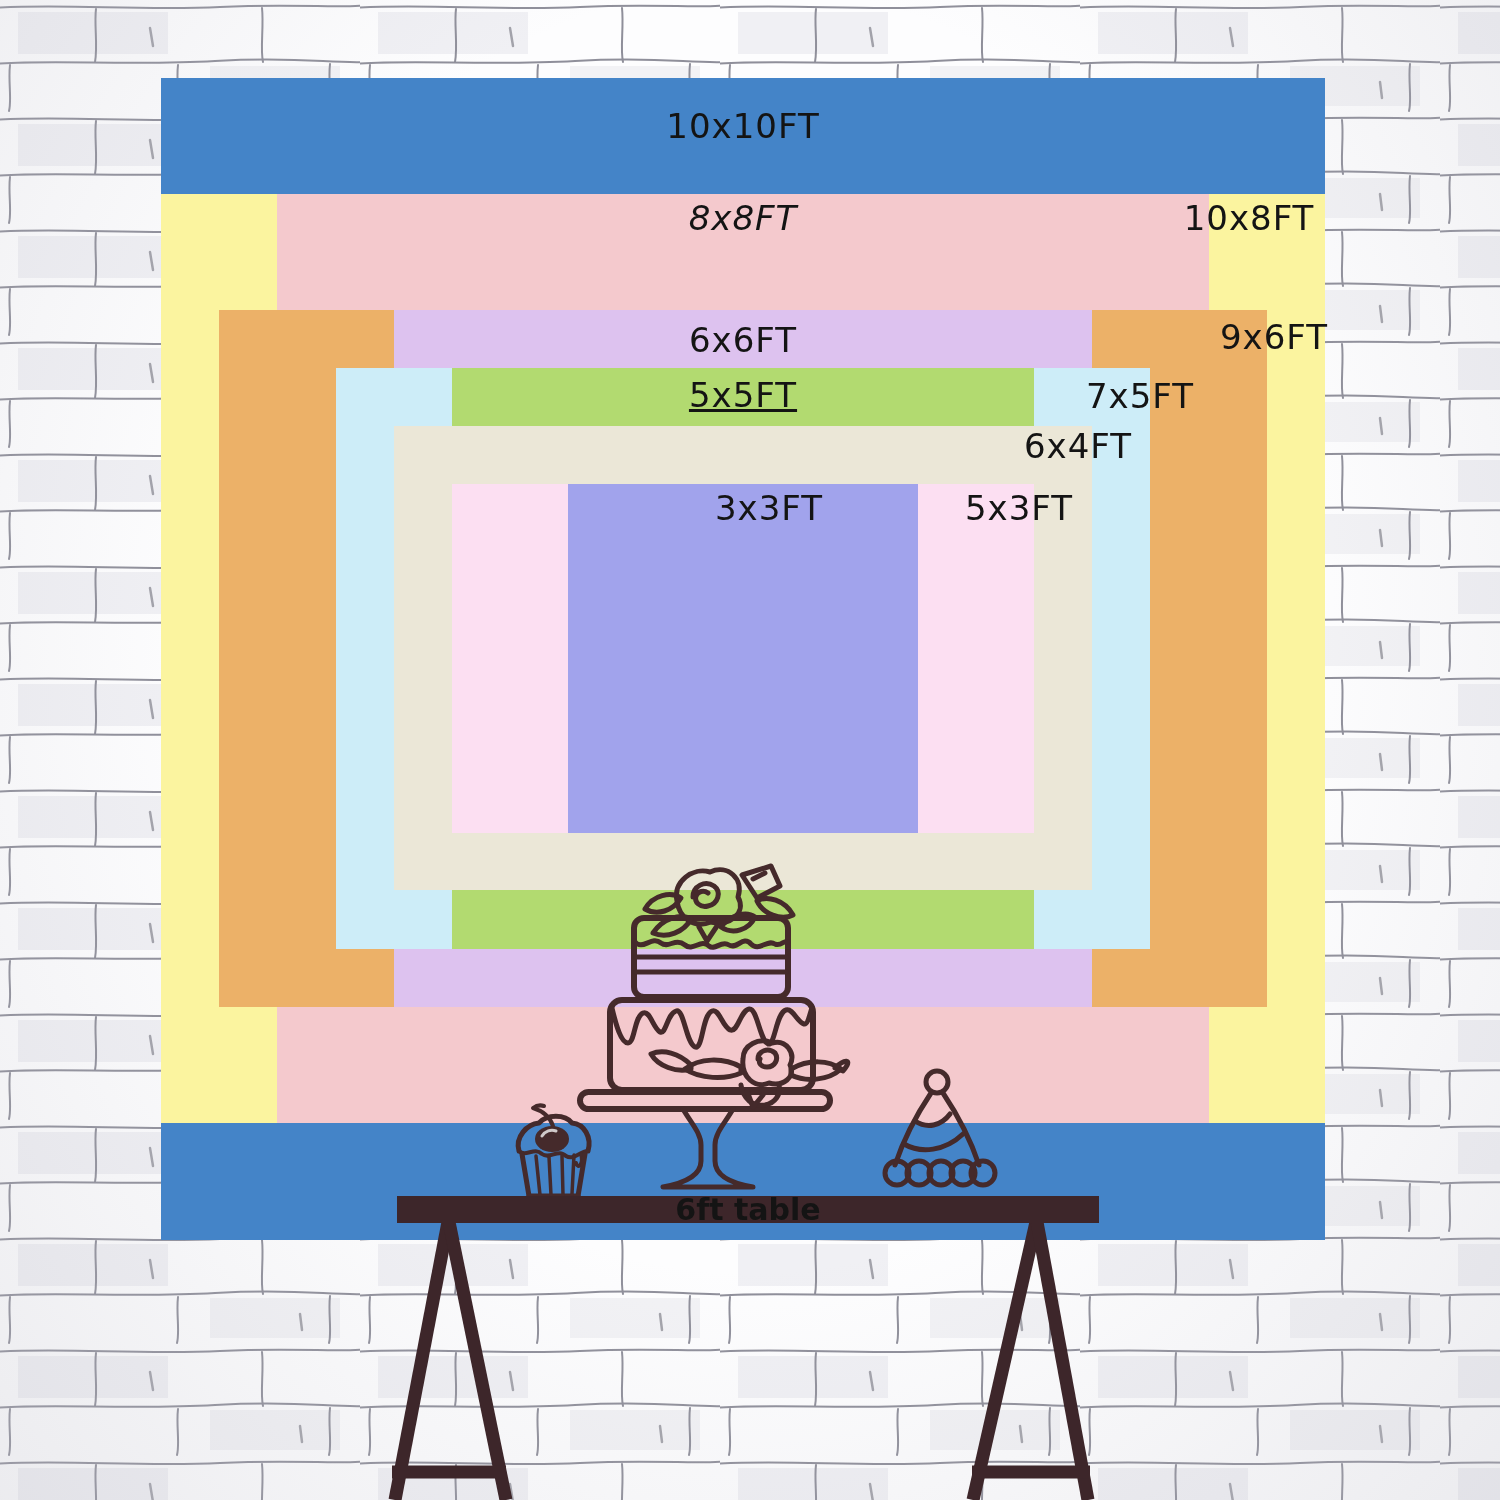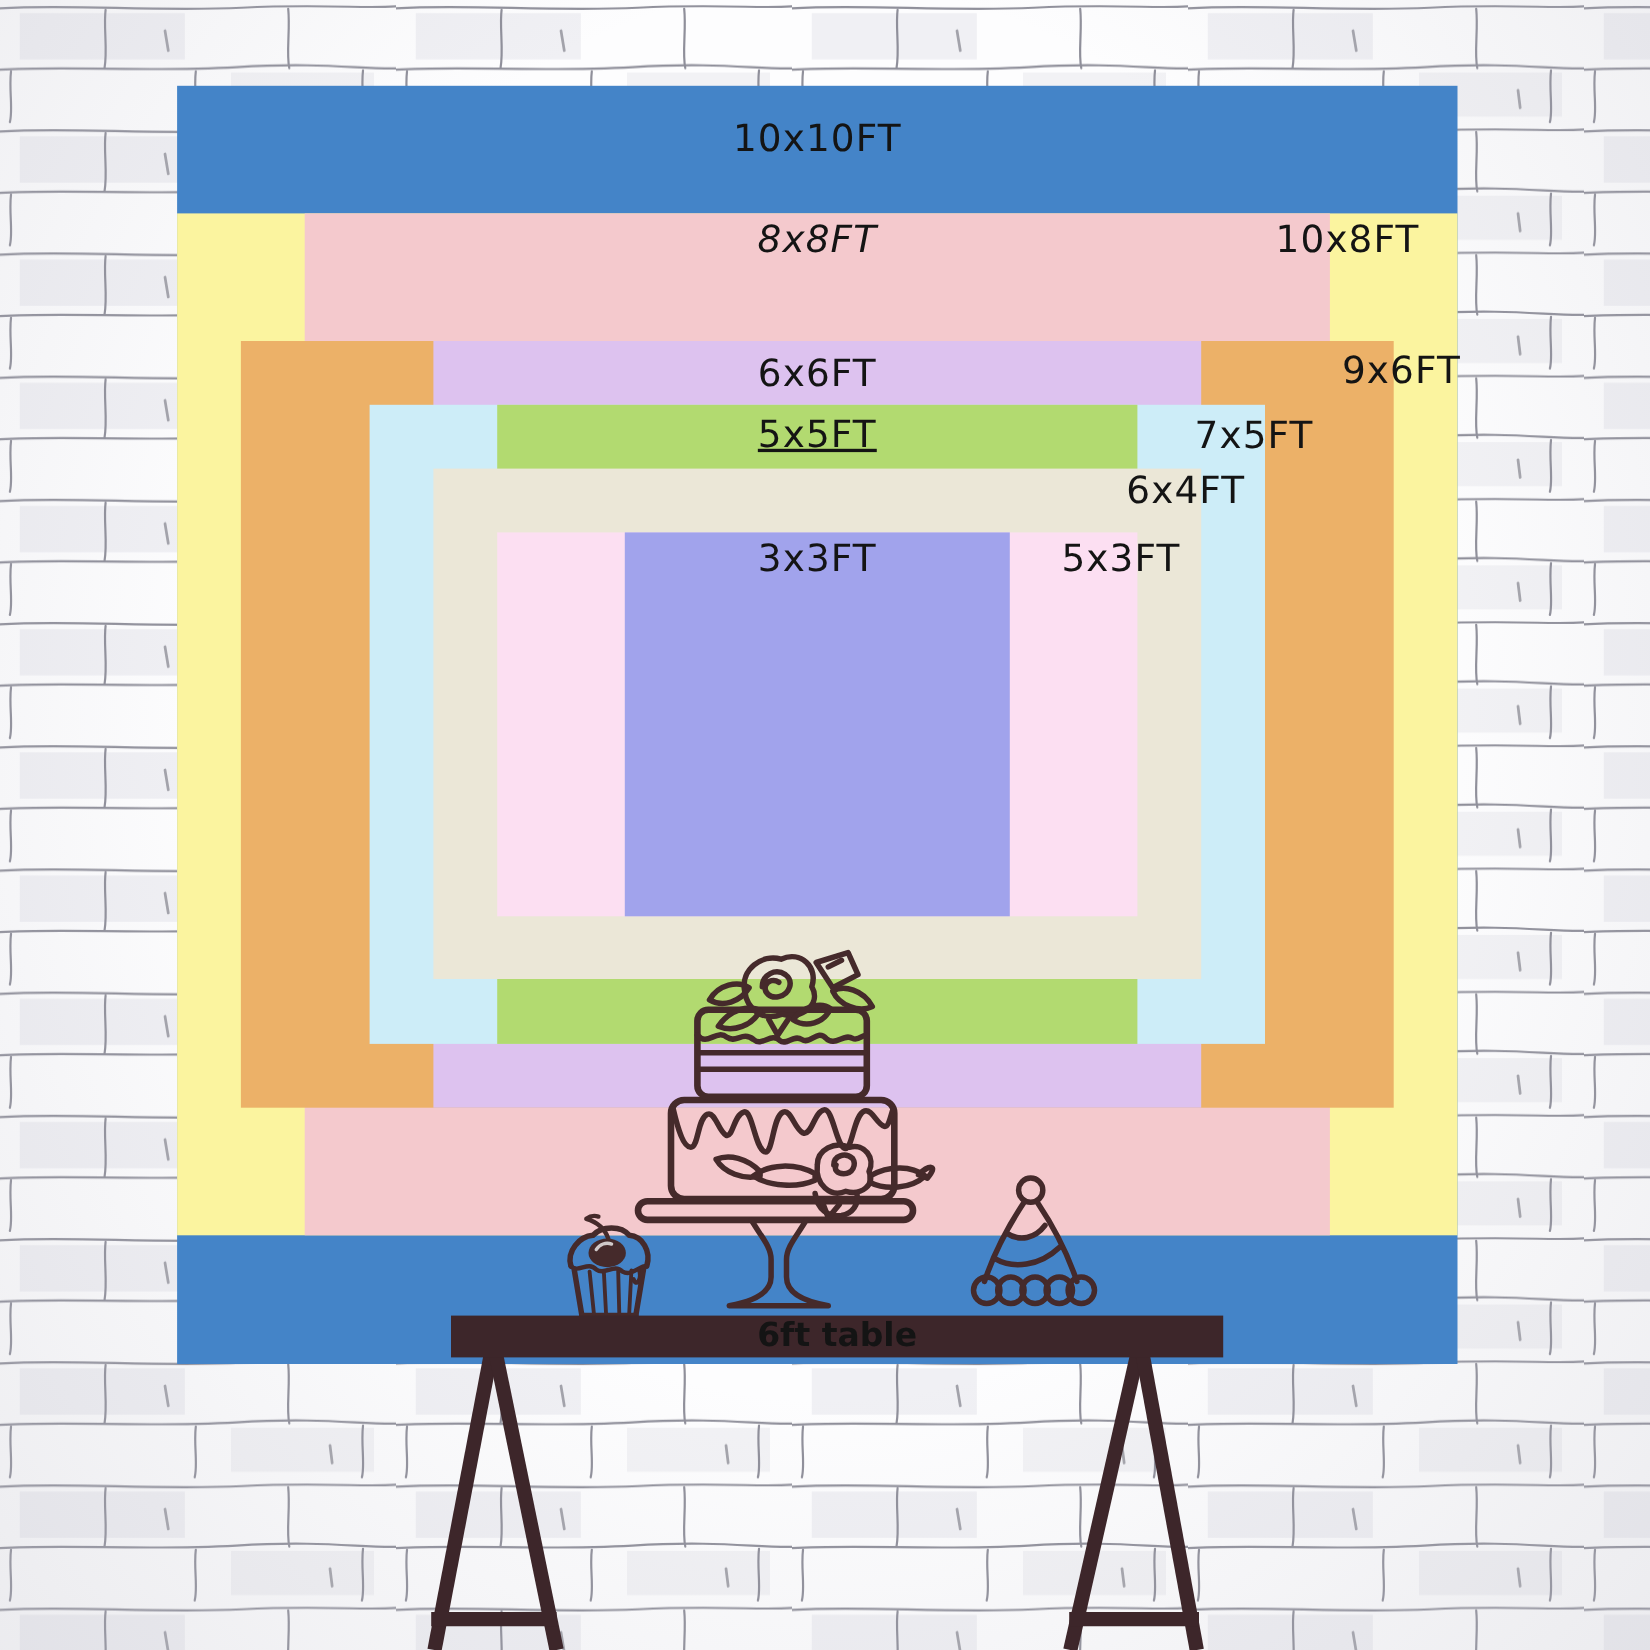--- a/index.html
+++ b/index.html
@@ -27,42 +27,42 @@
   .l7{left:233px;top:348px;width:698px;height:464px;}
   .l8{left:291px;top:406px;width:582px;height:349px;}
   .l9{left:407px;top:406px;width:350px;height:349px;}
   .lab{
     position:absolute;left:50%;transform:translateX(-50%);
     font-size:34px;line-height:1;letter-spacing:1px;white-space:nowrap;
     color:var(--theme-text,#141414);font-weight:500;
   }
   .lab0{top:31px;}
   .lab2{top:123px;font-style:italic;}
-  .lab1{left:1064px;top:123px;}
+  .lab1{left:1088px;top:123px;}
   .lab4{top:245px;}
   .lab3{left:1113px;top:242px;}
   .lab6{top:300px;text-decoration:underline;}
   .lab5{left:979px;top:301px;}
   .lab7{left:917px;top:351px;}
-  .lab9{top:413px;}
+  .lab9{top:413px;margin-left:26px;}
   .lab8{left:858px;top:413px;}
   .legs-art{position:absolute;left:0;top:1222px;z-index:3;}
   .legs-art line{stroke:var(--theme-table,#3d262a);stroke-width:13;}
   .cake-art{position:absolute;left:495px;top:855px;z-index:4;}
   .cake-art path,.cake-art rect,.cake-art circle{
     stroke:var(--theme-line,#452a2b);fill:none;
     stroke-width:5;stroke-linecap:round;stroke-linejoin:round;
   }
   .cake-art .w6{stroke-width:6;}
   .cake-art .w4{stroke-width:4;}
   .cake-art .w35{stroke-width:3.5;}
   .cake-art .fill{fill:var(--theme-line,#452a2b);stroke:none;}
   .cake-art .hl{stroke:#ffffff;opacity:0.75;stroke-width:3;}
   .table-bar{
-    position:absolute;left:410px;top:1196px;width:702px;height:38px;z-index:5;
+    position:absolute;left:397px;top:1196px;width:702px;height:27px;z-index:5;
     display:flex;align-items:center;justify-content:center;
   }
   .table-bar span{
     font-size:30px;font-weight:700;color:var(--theme-text,#141414);
     line-height:1;white-space:nowrap;
   }
 </style>
 </head>
 <body>
 

